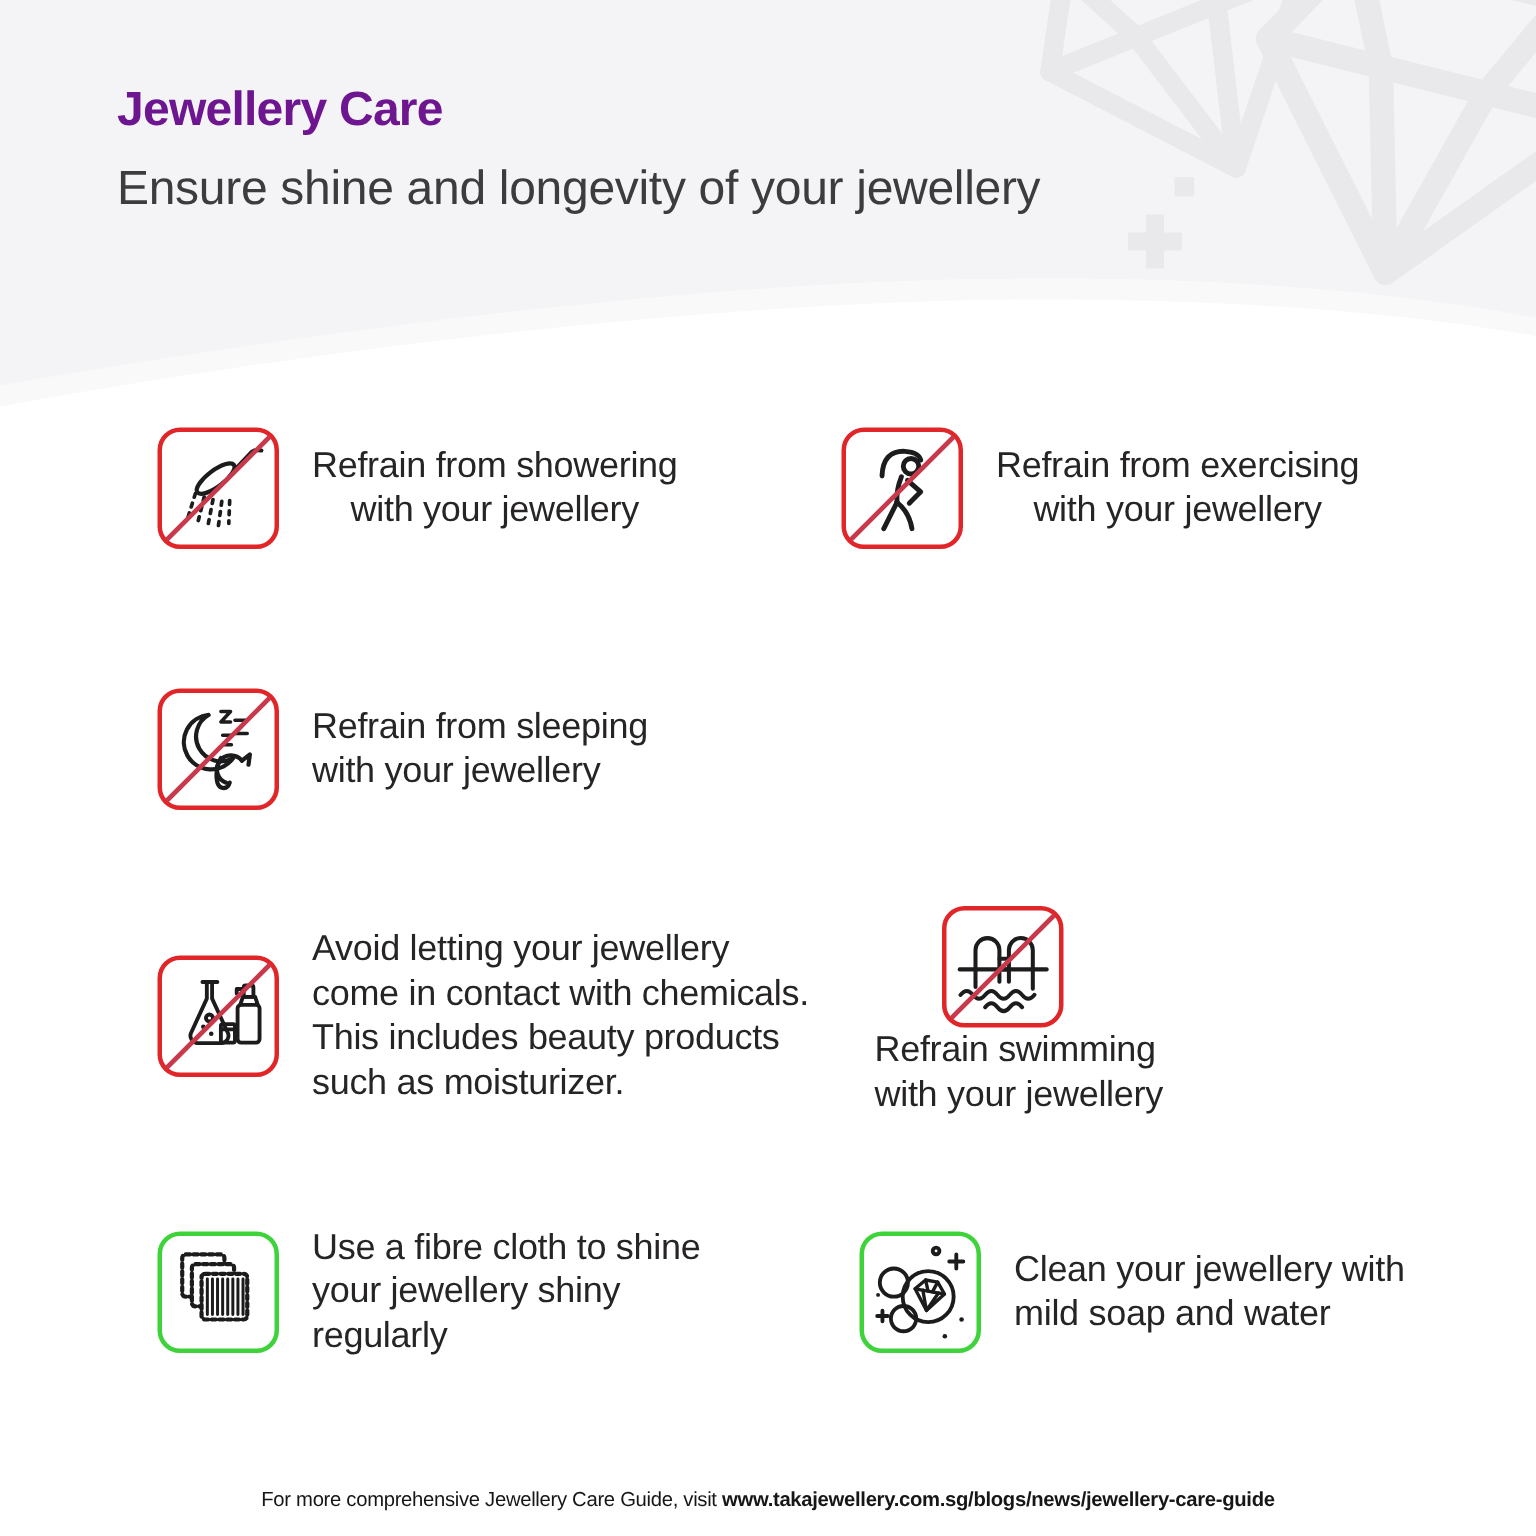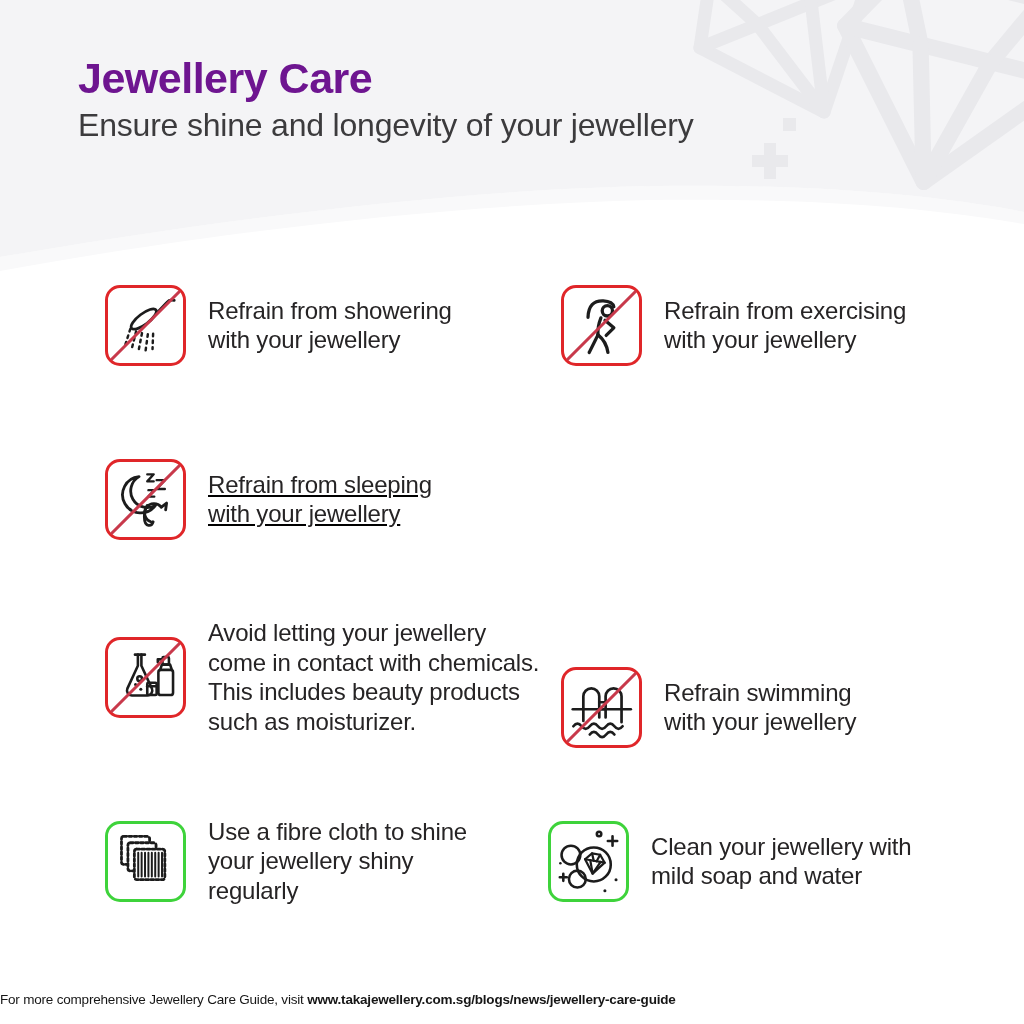--- a/index.html
+++ b/index.html
@@ -6,21 +6,21 @@
   body{
     width:1024px;height:1024px;position:relative;overflow:hidden;
     background:#ffffff;
     font-family:"Liberation Sans","DejaVu Sans",sans-serif;
     -webkit-font-smoothing:antialiased;
   }
   .page{position:absolute;inset:0;}
   .header-svg{position:absolute;top:0;left:0;}
   .page-title{
     position:absolute;left:78px;top:54px;margin:0;
-    font-size:43px;font-weight:700;letter-spacing:-0.5px;
+    font-size:32px;font-weight:700;letter-spacing:-0.5px;
     color:#6E1590;
   }
   .page-subtitle{
     position:absolute;left:78px;top:107px;
     font-size:32px;font-weight:400;letter-spacing:-0.2px;
     color:#3C3B3D;
   }
   .care-item{
     position:absolute;display:flex;align-items:center;height:82px;
   }
@@ -32,21 +32,21 @@
   .icon-box.allowed{border:3.5px solid #3ED33B;}
   .icon-box svg{position:absolute;left:0;top:0;}
   .art{stroke:#1c1c1c;fill:none;stroke-width:2.4;stroke-linecap:round;stroke-linejoin:round;}
   .slash{stroke:#C8394B;stroke-width:3.1;stroke-linecap:round;}
   .item-text{
     margin-left:22px;white-space:pre-line;
     font-size:24px;line-height:29.5px;letter-spacing:-0.2px;
     color:#262425;
   }
   .footer{
-    position:absolute;left:0;top:992px;width:1024px;text-align:left;
+    position:absolute;left:0;top:992px;width:1024px;text-align:center;
     font-size:13.5px;letter-spacing:-0.2px;color:#161616;
   }
   .footer b{font-weight:700;}
 </style>
 </head>
 <body>
 
 <div class="page">
 
   <svg class="header-svg" width="1024" height="290" viewBox="0 0 1024 290" aria-hidden="true">
@@ -69,62 +69,62 @@
       <g fill="#E9E9EC">
         <path d="M764 143 h12 v12 h12 v12 h-12 v12 h-12 v-12 h-12 v-12 h12 z"></path>
         <rect x="783" y="118" width="13" height="13"></rect>
       </g>
     </g>
   </svg>
 
   <h1 class="page-title">Jewellery Care</h1>
   <div class="page-subtitle">Ensure shine and longevity of your jewellery</div>
 
-  <div class="care-item" style="left:105px;top:284px;">
+  <div class="care-item" style="left:105px;top:284px;text-align:center;">
     <div class="icon-box prohibited">
       <svg width="75" height="75" viewBox="0 0 64 64" class="art">
         <path d="M41.5 21.5 L50 12.5 Q52.5 9.5 56.5 10.5"></path>
         <ellipse cx="30.5" cy="26.5" rx="13" ry="4.6" transform="rotate(-37 30.5 26.5)"></ellipse>
         <g stroke-width="2.1" stroke-dasharray="2.2 3.6">
           <path d="M19 35 L14 51"></path>
             <path d="M24 37 L20 53"></path>
             <path d="M29 38.5 L26 54"></path>
           <path d="M34 39.5 L32 54"></path>
             <path d="M38.5 39 L38 52"></path>
         </g>
       </svg>
       <svg width="75" height="75" viewBox="0 0 75 75">
         <line class="slash" x1="71" y1="4" x2="4" y2="71"></line>
       </svg>
     </div>
     <div class="item-text">Refrain from showering
 with your jewellery</div>
   </div>
 
-  <div class="care-item" style="left:561px;top:284px;">
+  <div class="care-item" style="left:561px;top:284px;text-align:center;">
     <div class="icon-box prohibited">
       <svg width="75" height="75" viewBox="0 0 64 64" class="art">
         <g stroke-width="2.8">
           <circle cx="37" cy="19.5" r="4.4"></circle>
           <path d="M20.5 25 Q21 10.5 33.5 11 Q41.5 11.5 42.5 16"></path>
           <path d="M31.5 25.5 Q28.5 33 29 40"></path>
           <path d="M35 27.5 L42.5 34 L36 40.5"></path>
           <path d="M29 40 L21.5 55"></path>
           <path d="M29 40 Q36 45.5 37.5 55"></path>
         </g>
       </svg>
       <svg width="75" height="75" viewBox="0 0 75 75">
         <line class="slash" x1="71" y1="4" x2="4" y2="71"></line>
       </svg>
     </div>
     <div class="item-text">Refrain from exercising
 with your jewellery</div>
   </div>
 
-  <div class="care-item" style="left:105px;top:458px;text-decoration:underline;">
+  <div class="care-item" style="left:105px;top:458px;">
     <div class="icon-box prohibited">
       <svg width="75" height="75" viewBox="0 0 64 64" class="art">
         <path d="M26.5 12.5 A15.5 15.5 0 1 0 40.5 37 A12.3 12.3 0 1 1 26.5 12.5 Z"></path>
         <g stroke-width="2">
           <path d="M33.5 10.5 h5.5 l-5.5 6 h5.5"></path>
           <path d="M41.5 15.5 h7 l-7 7.5 h7"></path>
           <path d="M34.5 24 h5 l-5 5.5 h5"></path>
         </g>
         <path d="M33.5 37 q-2.5 4 -2.5 9.5 q0 7 3.5 7.5 q3 .5 4 -3"></path>
         <path d="M36.5 51 a8 8 0 1 1 9 -12.5"></path>
@@ -159,21 +159,21 @@
       <svg width="75" height="75" viewBox="0 0 75 75">
         <line class="slash" x1="71" y1="4" x2="4" y2="71"></line>
       </svg>
     </div>
     <div class="item-text">Avoid letting your jewellery
 come in contact with chemicals.
 This includes beauty products
 such as moisturizer.</div>
   </div>
 
-  <div class="care-item" style="left:561px;top:666px;">
+  <div class="care-item" style="left:561px;top:604px;flex-direction:column;">
     <div class="icon-box prohibited">
       <svg width="75" height="75" viewBox="0 0 64 64" class="art">
         <g stroke-width="2.3">
           <path d="M7.5 33.5 H57"></path>
           <path d="M16.5 43.5 V22.5 a6.8 6.8 0 0 1 13.6 0 V40.5"></path>
           <path d="M35.5 40.5 V22.5 a6.8 6.8 0 0 1 13.6 0 V44.5"></path>
           <path d="M30.1 27.5 h5.4 M30.1 33.5 h5.4"></path>
           <path d="M8 48 q3.5 -4.5 7 0 t7 0 t7 0 t7 0 t7 0 t7 0"></path>
           <path d="M22 55 q3.5 -4.5 7 0 t7 0 t7 0"></path>
         </g>
@@ -193,21 +193,21 @@
         <rect x="17" y="16" width="24" height="24" rx="2" fill="#fff" stroke-dasharray="2.4 2"></rect>
         <rect x="22.5" y="21.5" width="26" height="26" rx="2" fill="#fff" stroke-dasharray="2.4 2"></rect>
         <path stroke-width="1.7" d="M25.8 24.5 V44.7 M28.7 24.5 V44.7 M31.6 24.5 V44.7 M34.5 24.5 V44.7 M37.4 24.5 V44.7 M40.3 24.5 V44.7 M43.2 24.5 V44.7 M46.1 24.5 V44.7"></path>
       </svg>
     </div>
     <div class="item-text">Use a fibre cloth to shine
 your jewellery shiny
 regularly</div>
   </div>
 
-  <div class="care-item" style="left:536px;top:820px;padding-left:12px;">
+  <div class="care-item" style="left:561px;top:820px;padding-left:12px;">
     <div class="icon-box allowed">
       <svg width="75" height="75" viewBox="0 0 64 64" class="art">
         <g stroke-width="2.2">
           <circle cx="36.5" cy="34.5" r="14.5"></circle>
           <g transform="rotate(10 37 34)" stroke-width="1.9">
             <path d="M28.5 31.5 L33.5 25.5 H40.5 L45.5 31.5 L37 42.5 Z"></path>
             <path d="M28.5 31.5 H45.5"></path>
             <path d="M33.5 25.5 L36 31.5 M40.5 25.5 L38.5 31.5"></path>
             <path d="M33 31.5 L37 42.5 M42 31.5 L37 42.5"></path>
           </g>

